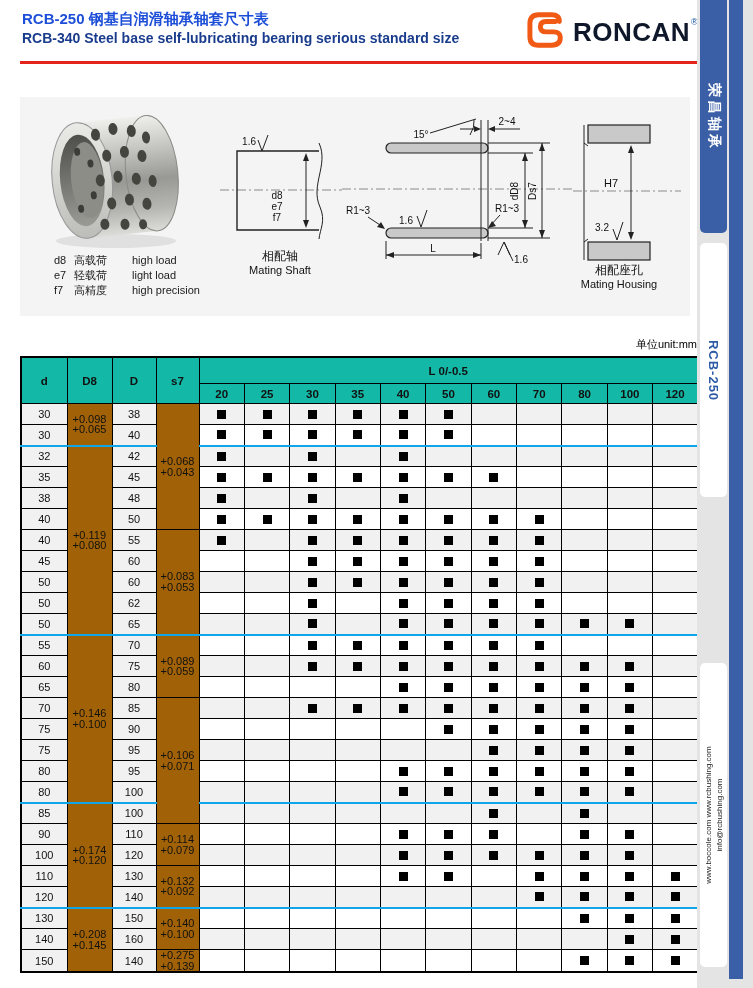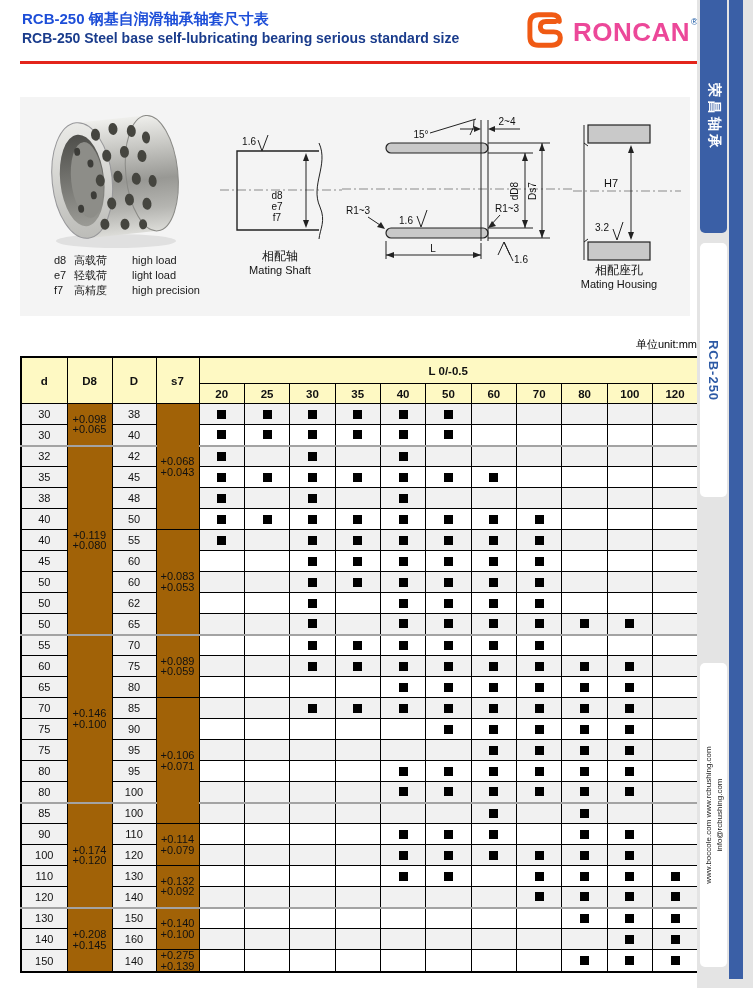--- a/index.html
+++ b/index.html
@@ -4,21 +4,21 @@
 <style>
   html,body{margin:0;padding:0;}
   body{width:753px;height:988px;position:relative;background:#ffffff;
        font-family:"Liberation Sans",sans-serif;overflow:hidden;color:#111;}
   .abs{position:absolute;}
 
   
   .title-zh{left:22px;top:10px;font-size:15px;font-weight:bold;color:#1d4ed8;}
   .title-en{left:22px;top:30px;font-size:14px;font-weight:bold;color:#1a3c8c;}
   .logo{left:526px;top:11px;display:flex;align-items:center;}
-  .logo .brand{font-size:26px;font-weight:bold;color:#ec4899;letter-spacing:.5px;margin-left:5px;line-height:36px;}
+  .logo .brand{font-size:26px;font-weight:bold;color:#0f172a;letter-spacing:.5px;margin-left:5px;line-height:36px;}
   .logo .reg{font-size:9px;color:#0d4f9e;vertical-align:top;position:relative;top:-10px;left:1px;}
   .redline{left:20px;top:61px;width:677px;height:3px;background:#e3241b;}
 
   
   .panel{left:20px;top:97px;width:670px;height:219px;background:#f4f4f4;}
   .notes{left:34px;top:156px;font-size:11px;line-height:15px;color:#1a1a1a;}
   .notes .row{display:flex;}
   .notes .c{width:20px;}
   .notes .z{width:58px;}
   svg text{font-family:"Liberation Sans",sans-serif;fill:#111;}
@@ -28,47 +28,47 @@
   .wall{fill:#c9c9c9;stroke:#222;stroke-width:1.2;}
   .arr{fill:#222;stroke:none;}
 
   
   .unit{left:20px;top:337px;width:677px;text-align:right;font-size:11px;color:#000;}
 
   
   .tblwrap{left:20px;top:356px;}
   table{border-collapse:collapse;table-layout:fixed;width:677px;border:2px solid #000;}
   td,th{border:1px solid #000;padding:0;text-align:center;vertical-align:middle;overflow:hidden;}
-  thead th{background:#fef9c3;font-size:11.5px;font-weight:bold;}
+  thead th{background:#14b8a6;font-size:11.5px;font-weight:bold;}
   tr.h1 th{height:25px;}
   tr.h2 th{height:19px;margin-top:12px;}
   tbody tr{height:21px;}
   td.numd{background:#f1f1f1;font-size:11px;}
   td.tol{background:#a16207;font-size:11px;line-height:10.5px;margin-left:8px;}
   td.lc{background:#ffffff;}
   tr.shade td.lc{background:#f1f1f1;}
-  tr.gstart td{border-top:2px solid #a3a3a3;}
+  tr.gstart td{border-top:2px solid #0ea5e9;}
   .sq{width:9px;height:9px;background:#000;margin:0 auto;}
 
   
   .side-bg{left:697px;top:0;width:56px;height:988px;background:#e4e4e4;}
   .blue-strip{left:729px;top:0;width:14px;height:979px;background:#3a5fa6;}
   .vbox{left:700px;width:27px;display:flex;align-items:center;justify-content:center;}
   .tab1{top:0;height:233px;background:#3a5fa6;border-radius:0 0 5px 5px;}
   .tab1 .vt{transform:rotate(90deg);white-space:nowrap;color:#fff;font-size:14px;font-weight:bold;letter-spacing:3px;}
   .tab2{top:243px;height:254px;background:#fff;border-radius:5px;}
   .tab2 .vt{transform:rotate(90deg);white-space:nowrap;color:#2d5aa5;font-size:13px;font-weight:bold;letter-spacing:1px;}
   .webbox{top:663px;height:304px;background:#fff;border-radius:5px;}
   .webbox .vt{transform:rotate(-90deg);white-space:nowrap;color:#222;font-size:8px;line-height:11px;text-align:center;}
 </style>
 </head>
 <body>
 
 <div class="abs title-zh">RCB-250 钢基自润滑轴承轴套尺寸表</div>
-<div class="abs title-en">RCB-250 Steel base self-lubricating bearing serious standard size</div>
+<div class="abs title-en">RCB-340 Steel base self-lubricating bearing serious standard size</div>
 
 <div class="abs logo">
   <span>
     <svg width="42" height="38" viewBox="0 0 44 40">
       <path d="M35,11 Q35,4 27,4 H13 Q4,4 4,13 V27 Q4,36 13,36 H27 Q36,36 36,28 Q36,22 29,22 H21 Q15,22 15,16.5 Q15,11 21,11 H31" fill="none" stroke="#f05a14" stroke-width="5.2" stroke-linecap="round" stroke-linejoin="round"></path>
     </svg>
   </span>
   <span class="brand">RONCAN</span>
   <span class="reg">®</span>
 </div>

